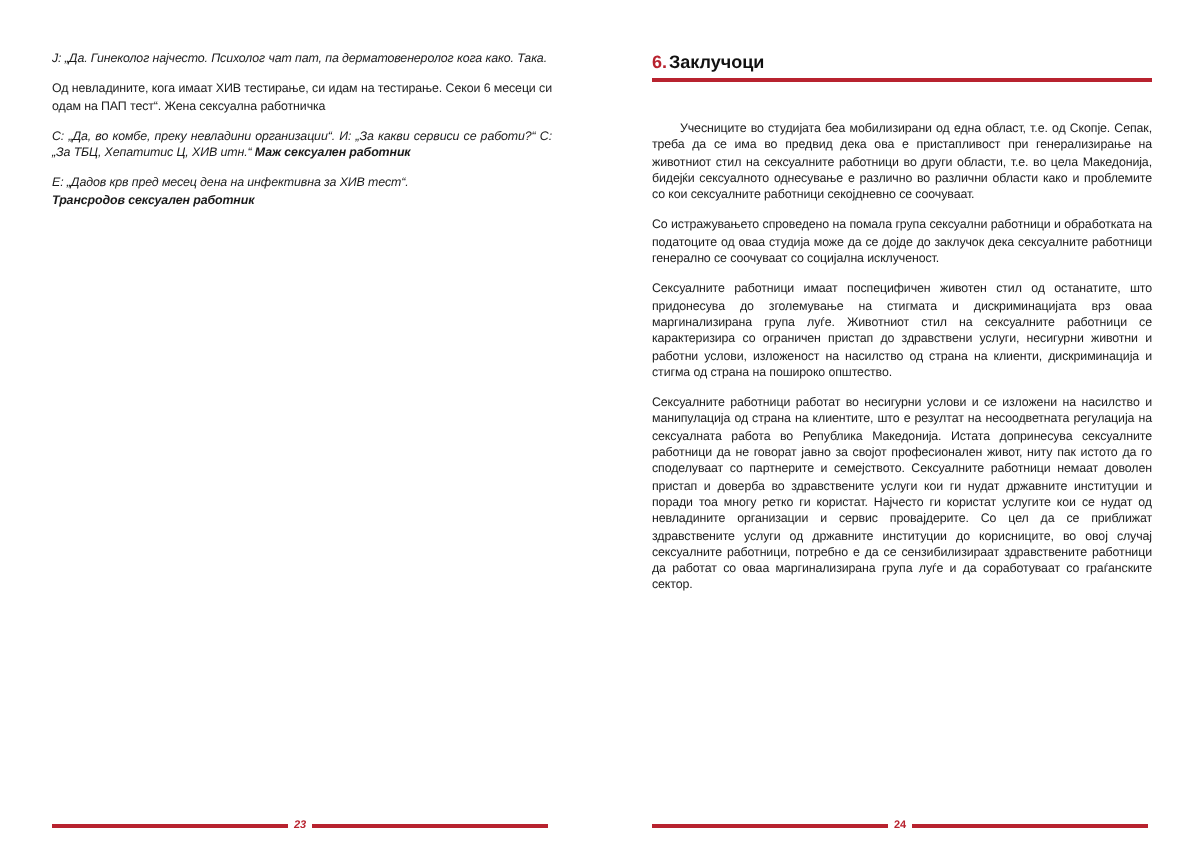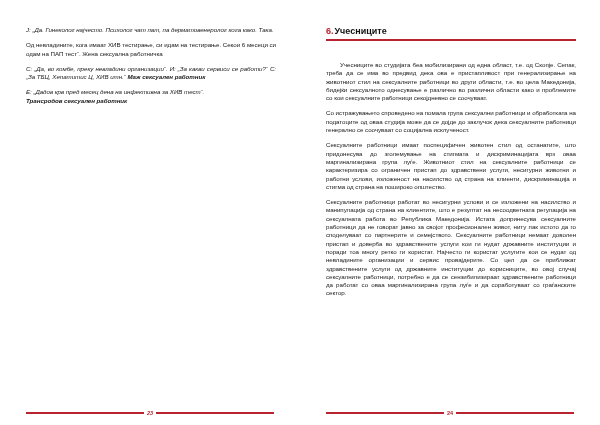--- a/index.html
+++ b/index.html
@@ -36,21 +36,21 @@
       <div class="rule"></div>
       <span class="pagenum">23</span>
       <div class="rule"></div>
     </div>
   </div>
 
   <div class="page page-right">
     <div class="content">
       <h2 class="heading">
         <span class="num">6.</span>
-        <span>Учесниците</span>
+        <span>Заклучоци</span>
       </h2>
       <p class="para indent">Учесниците во студијата беа мобилизирани од една област, т.е. од Скопје. Сепак, треба да се има во предвид дека ова е пристапливост при генерализирање на животниот стил на сексуалните работници во други области, т.е. во цела Македонија, бидејќи сексуалното однесување е различно во различни области како и проблемите со кои сексуалните работници секојдневно се соочуваат.</p>
       <p class="para">Со истражувањето спроведено на помала група сексуални работници и обработката на податоците од оваа студија може да се дојде до заклучок дека сексуалните работници генерално се соочуваат со социјална исклученост.</p>
       <p class="para">Сексуалните работници имаат поспецифичен животен стил од останатите, што придонесува до зголемување на стигмата и дискриминацијата врз оваа маргинализирана група луѓе. Животниот стил на сексуалните работници се карактеризира со ограничен пристап до здравствени услуги, несигурни животни и работни услови, изложеност на насилство од страна на клиенти, дискриминација и стигма од страна на пошироко општество.</p>
       <p class="para">Сексуалните работници работат во несигурни услови и се изложени на насилство и манипулација од страна на клиентите, што е резултат на несоодветната регулација на сексуалната работа во Република Македонија. Истата допринесува сексуалните работници да не говорат јавно за својот професионален живот, ниту пак истото да го споделуваат со партнерите и семејството. Сексуалните работници немаат доволен пристап и доверба во здравствените услуги кои ги нудат државните институции и поради тоа многу ретко ги користат. Најчесто ги користат услугите кои се нудат од невладините организации и сервис провајдерите. Со цел да се приближат здравствените услуги од државните институции до корисниците, во овој случај сексуалните работници, потребно е да се сензибилизираат здравствените работници да работат со оваа маргинализирана група луѓе и да соработуваат со граѓанските сектор.</p>
     </div>
     <div class="footer">
       <div class="rule"></div>
       <span class="pagenum">24</span>
       <div class="rule"></div>

